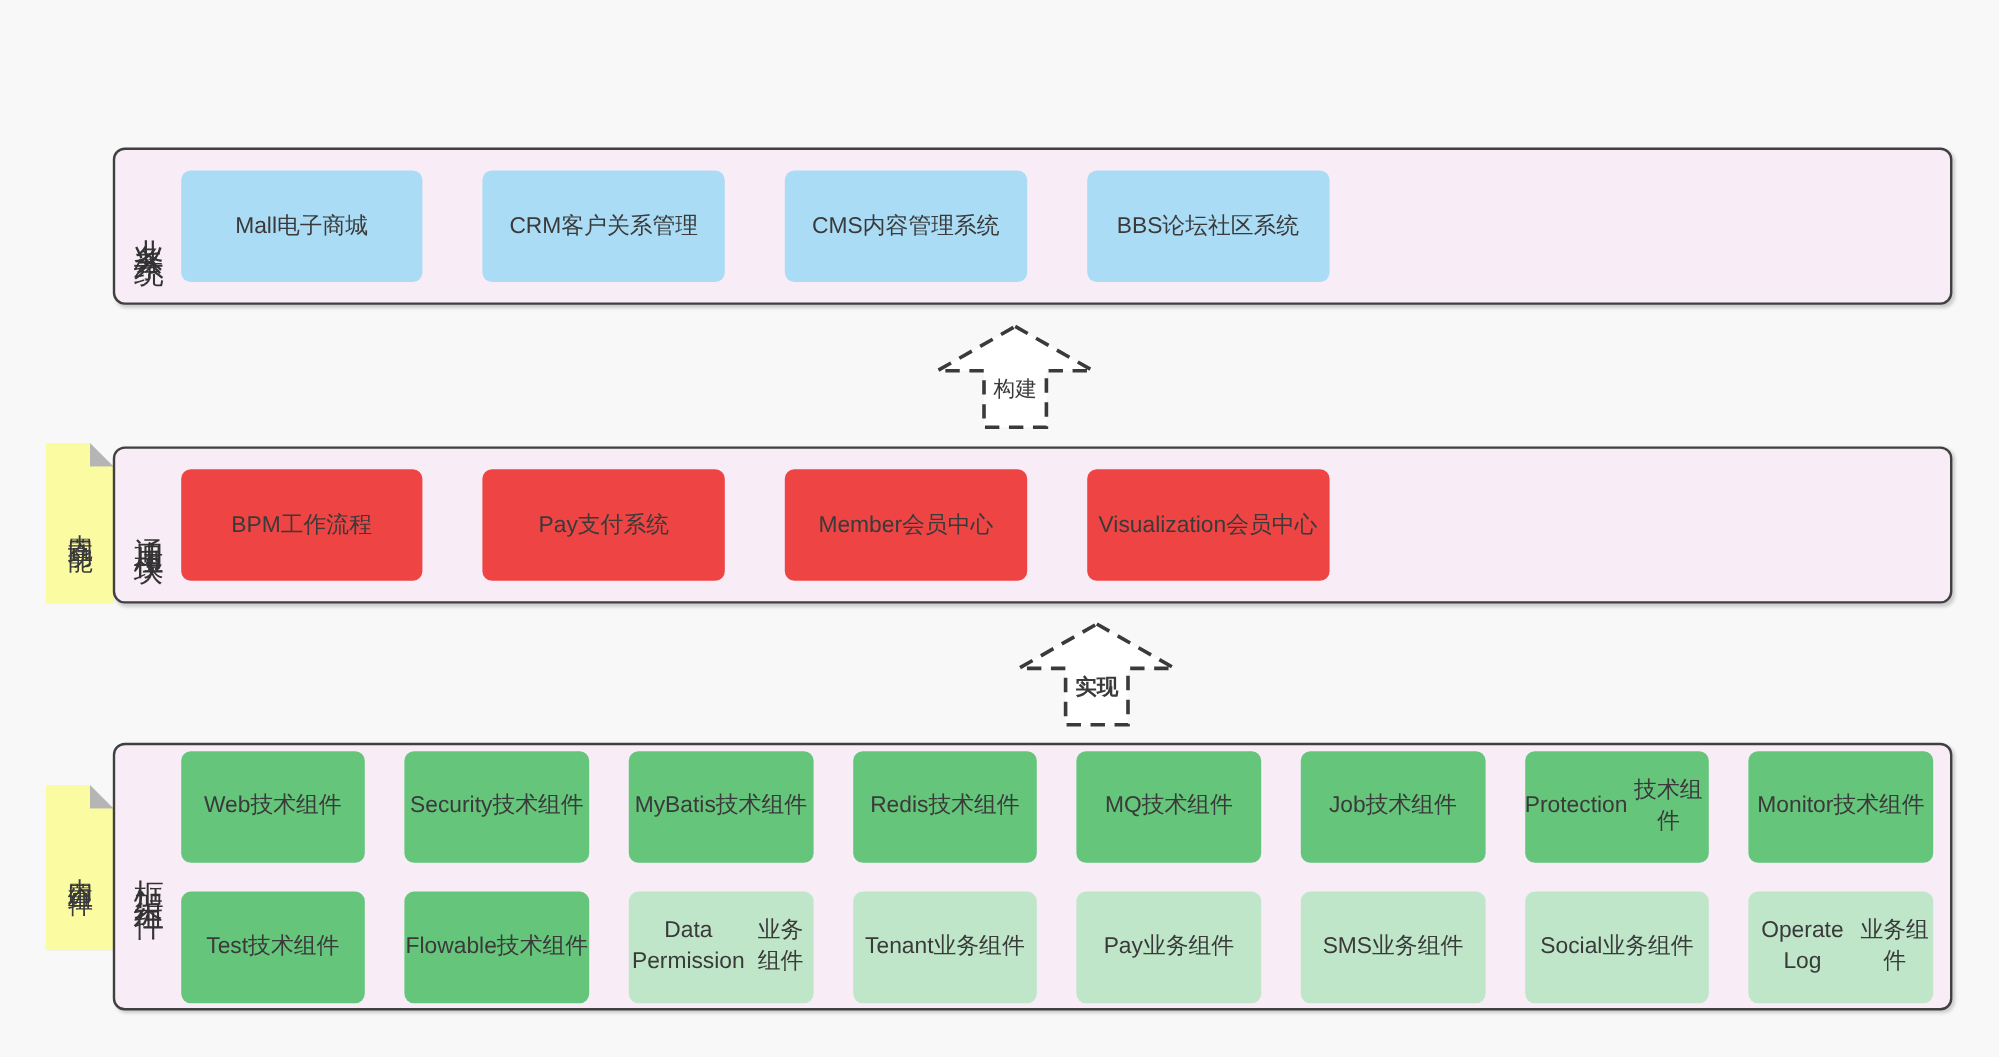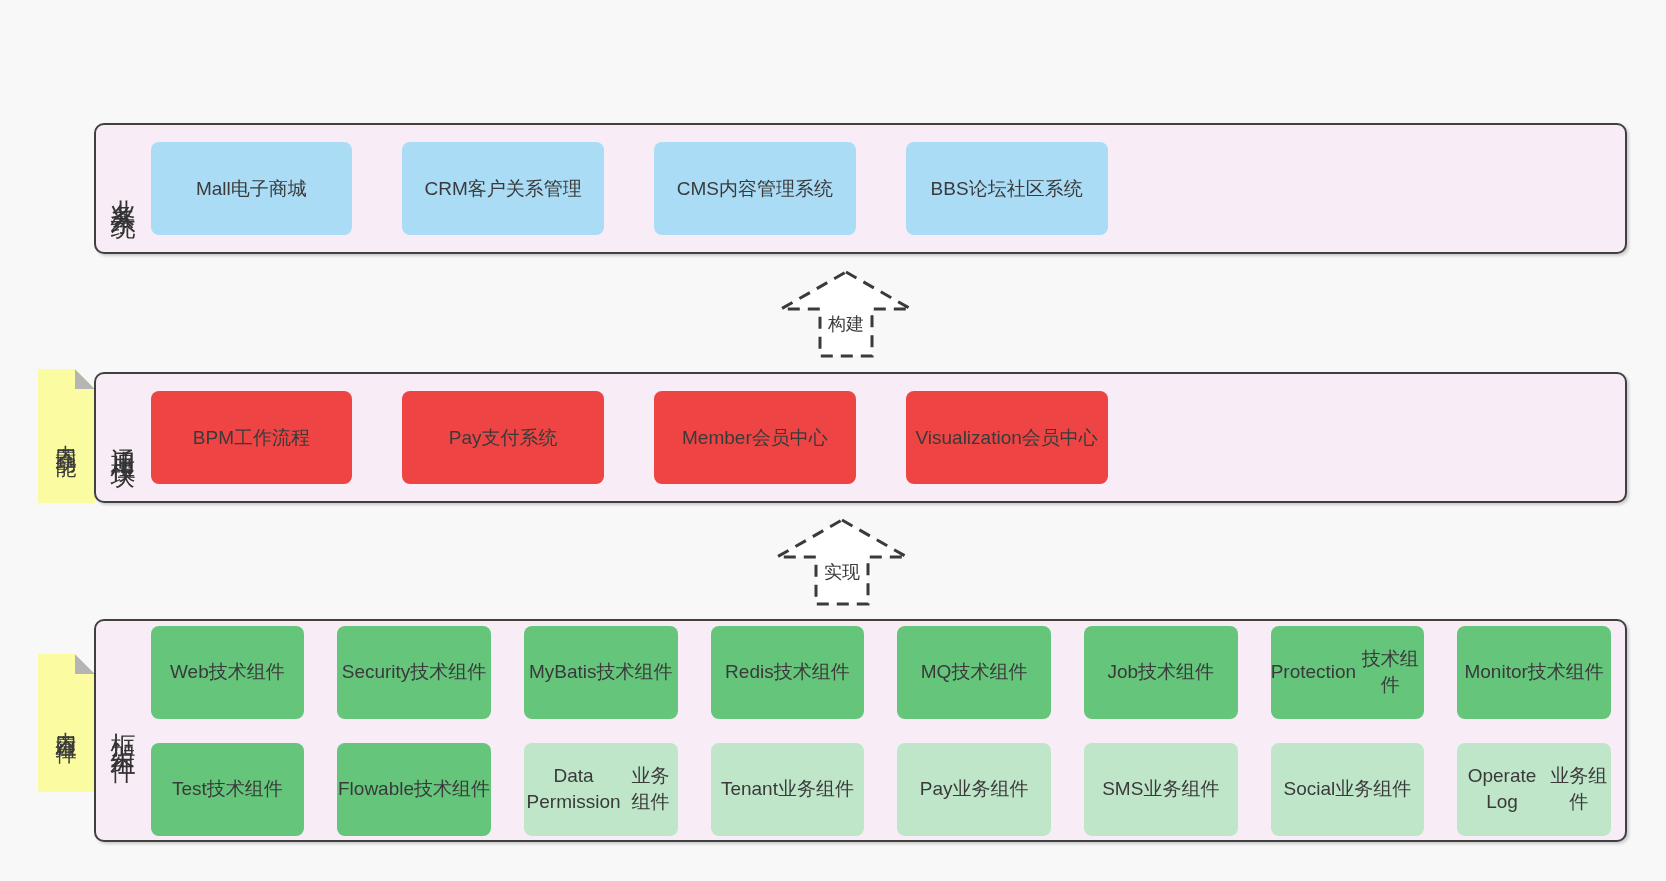--- a/index.html
+++ b/index.html
@@ -50,21 +50,21 @@
   .sticky .fold{
     position:absolute;top:0;right:0;width:20px;height:20px;background:#b5b5b5;
     clip-path:polygon(0 0,100% 100%,0 100%);
   }
   .sticky-text{
     writing-mode:vertical-rl;text-orientation:upright;
     font-size:21px;letter-spacing:4px;color:#3a3a3a;line-height:1.1;
   }
   .arrow{position:absolute;width:136px;height:92px;z-index:0;}
   .arrow1{left:778px;top:268px;}
-  .arrow2{left:774px;top:516px;}
+  .arrow2{left:846px;top:516px;font-weight:bold;}
   .arrow svg{display:block;width:136px;height:92px;}
   .arrow-label{
     position:absolute;left:50%;top:44px;transform:translateX(-50%);
     background:#ffffff;font-size:18px;padding:0 3px;white-space:nowrap;color:#3a3a3a;
   }
 </style>
 </head>
 <body>
 
 <div class="layer layer1">

